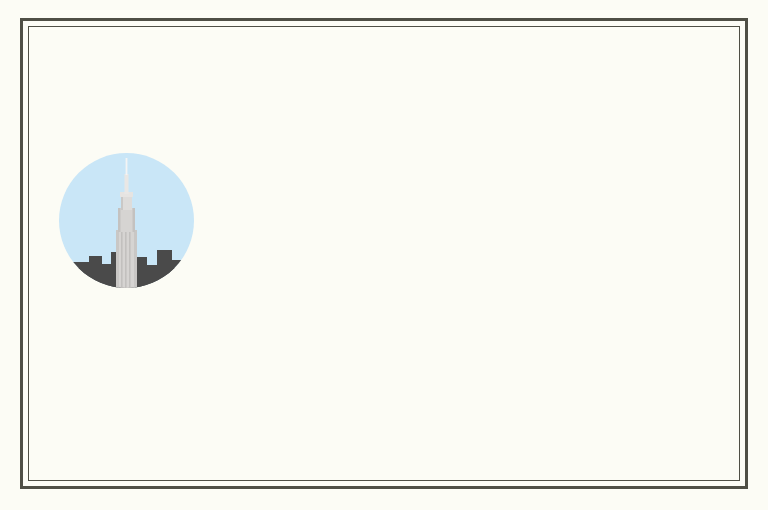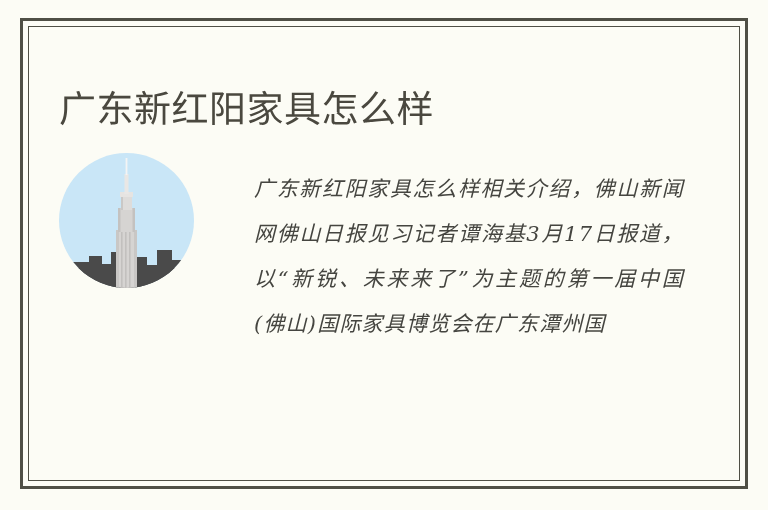--- a/index.html
+++ b/index.html
@@ -96,21 +96,20 @@
     max-width: 430px;
   }
 </style>
 </head>
 <body>
 
 <div class="page-frame">
   <div class="page-frame-inner">
     <div class="content">
 
-      <h1 class="page-title">广东新红阳家具怎么样</h1>
 
       <div class="article-body">
 
         <div class="thumb-wrap">
           <svg class="thumb" viewBox="0 0 135 137" xmlns="http://www.w3.org/2000/svg">
             <defs>
               <clipPath id="circleClip">
                 <circle cx="67.5" cy="68.5" r="67.5"></circle>
               </clipPath>
             </defs>
@@ -158,18 +157,17 @@
 
               <rect x="61" y="40" width="13" height="5" fill="#e6e4e2"></rect>
 
               <rect x="65.5" y="22" width="4" height="20" fill="#e9e7e5"></rect>
 
               <rect x="66.6" y="6" width="1.8" height="17" fill="#f4f4f4"></rect>
             </g>
           </svg>
         </div>
 
-        <p class="article-text">广东新红阳家具怎么样相关介绍，佛山新闻网佛山日报见习记者谭海基3月17日报道，以“新锐、未来来了”为主题的第一届中国(佛山)国际家具博览会在广东潭州国</p>
 
       </div>
     </div>
   </div>
 </div>
 
 </body></html>

